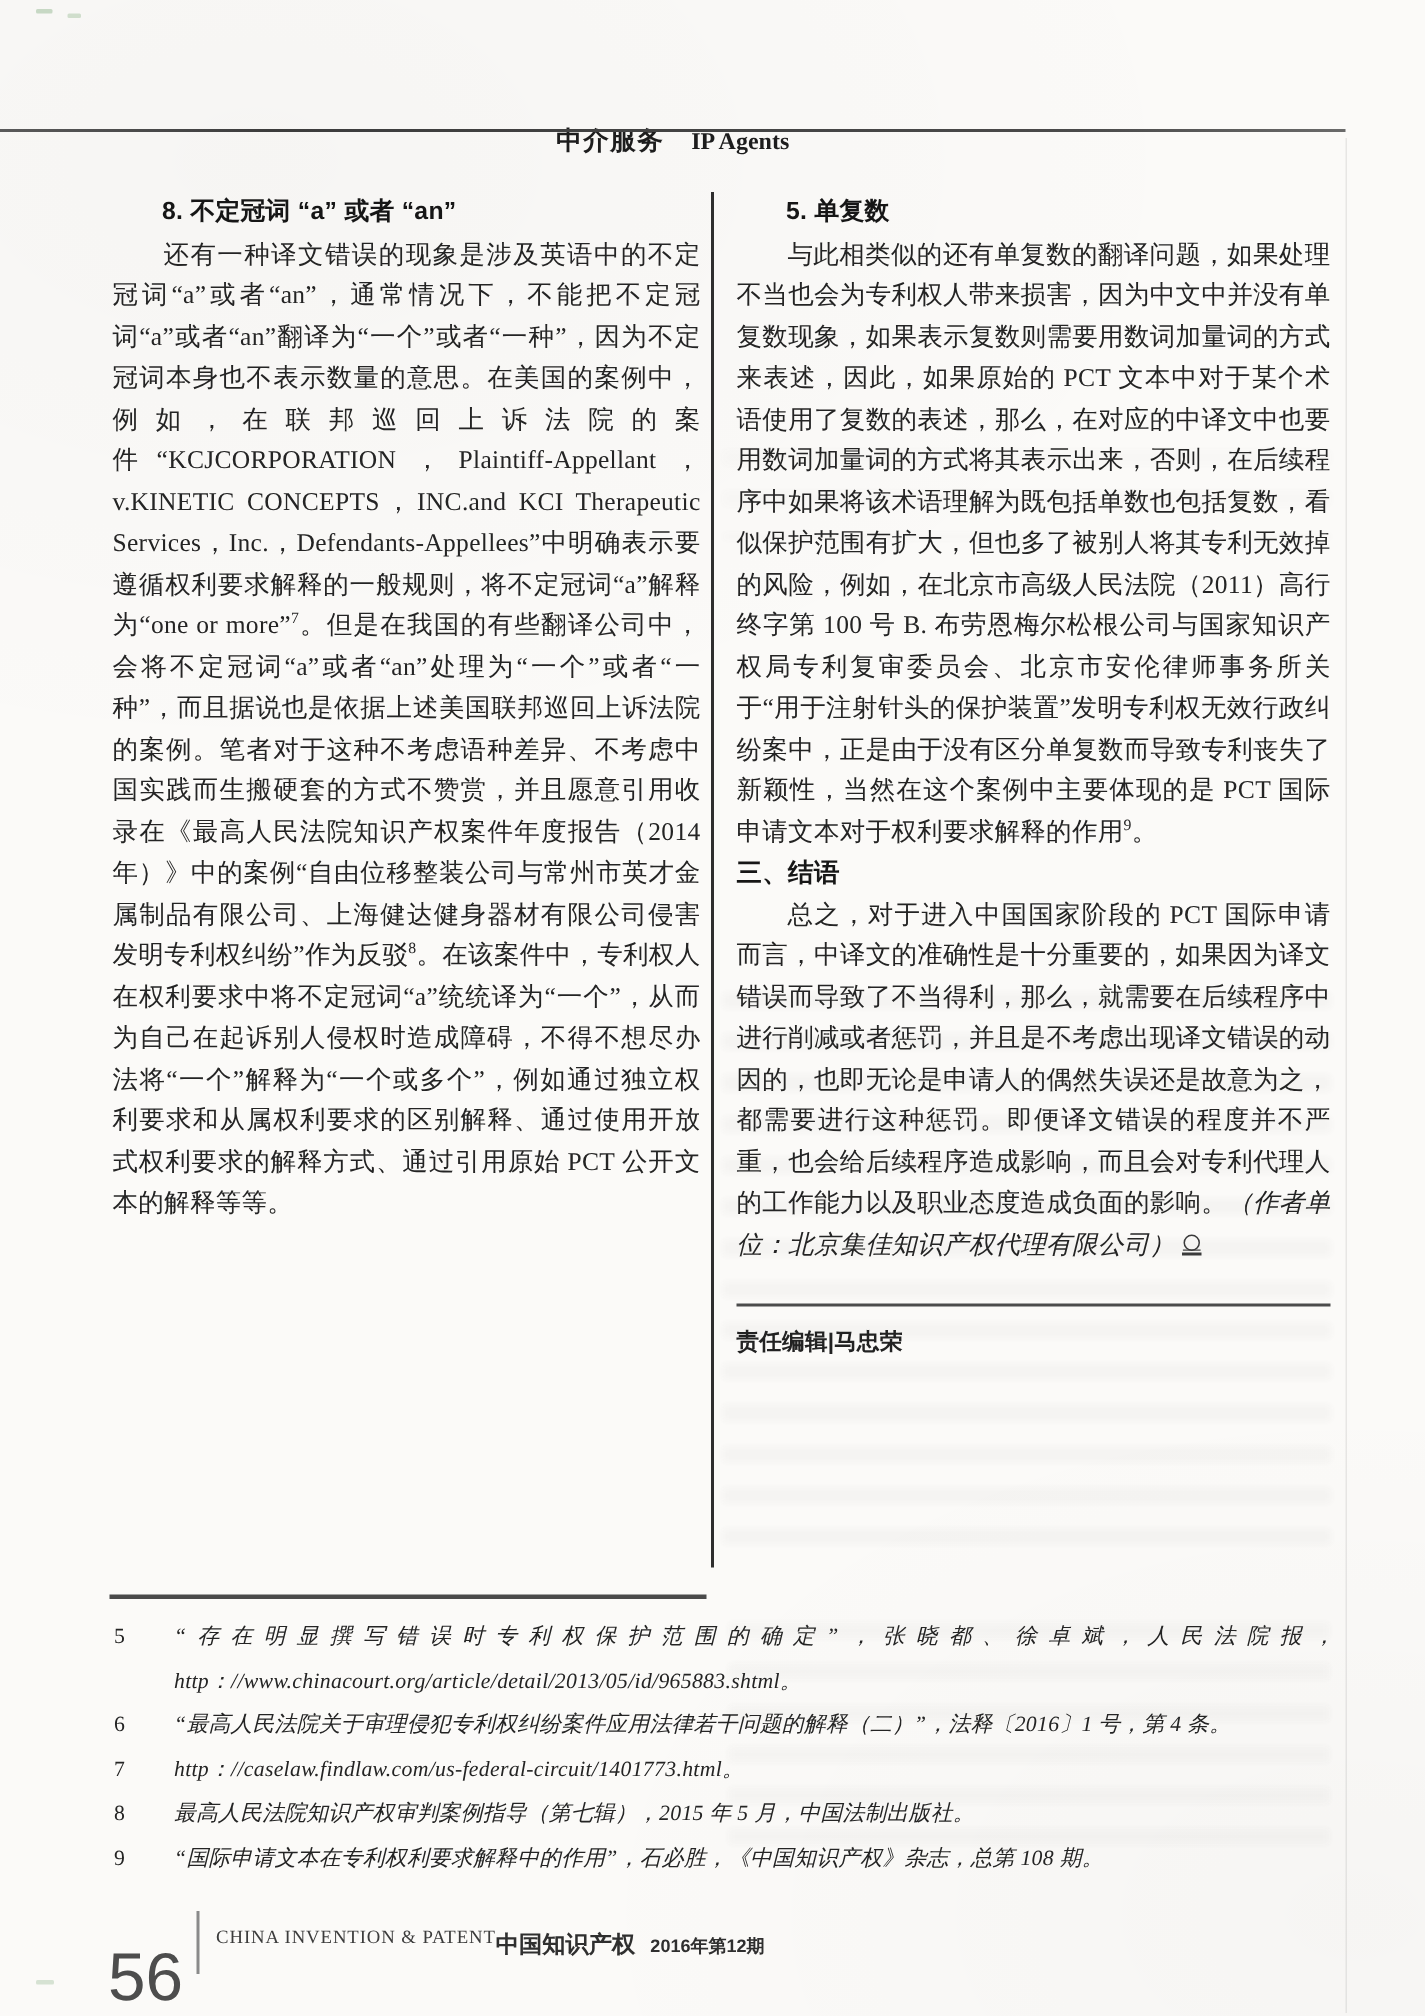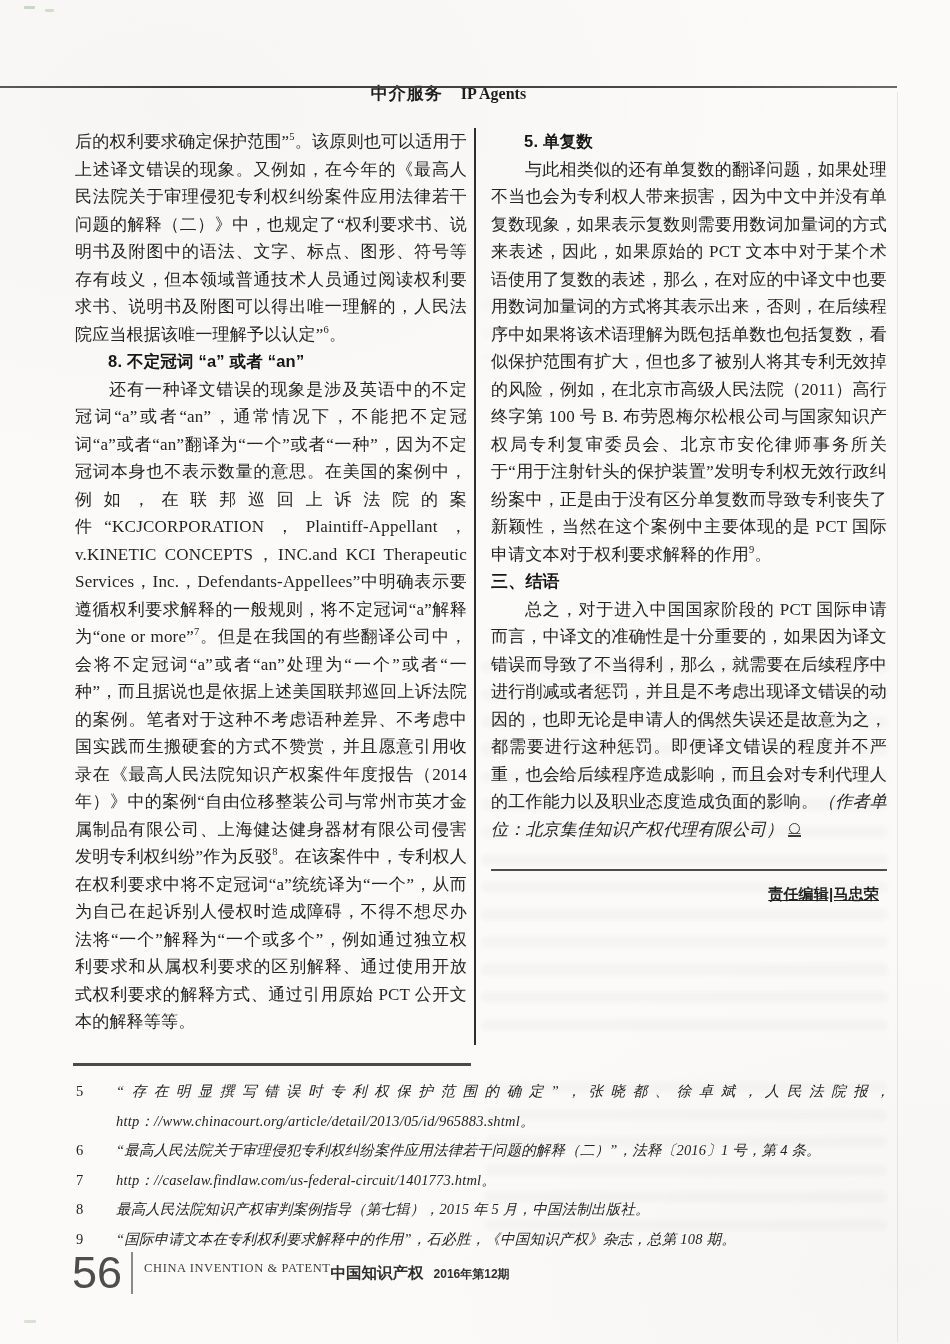--- a/index.html
+++ b/index.html
@@ -30,33 +30,33 @@
   p.ind{text-indent:2em;}
   .sub-head{font-family:"Liberation Sans","DejaVu Sans",sans-serif;font-weight:bold;font-size:16.5px;line-height:27.5px;text-indent:2em;margin:0;color:#161616;}
   .sec-head{font-family:"Liberation Sans","DejaVu Sans",sans-serif;font-weight:bold;font-size:17px;line-height:27.5px;margin:30px 0 2px 0;color:#161616;}
   sup{font-size:10.5px;line-height:0;vertical-align:super;}
   .kai{font-style:italic;}
   .end-mark{position:relative;display:inline-block;width:13px;height:14px;margin-left:5px;vertical-align:-2px;}
   .end-mark::before{content:"";position:absolute;left:1px;top:0;width:9px;height:9px;border:1.4px solid #3a3a3a;border-radius:50%;}
   .end-mark::after{content:"";position:absolute;left:0;bottom:0;width:13px;height:1.6px;background:#3a3a3a;box-shadow:0 -2.6px 0 -0.6px #3a3a3a;}
 
   
-  .editor-block{margin-top:26px;border-top:2px solid #4c4c4c;padding:9px 8px 0 0;text-align:right;text-decoration:underline;}
+  .editor-block{margin-top:26px;border-top:2px solid #4c4c4c;padding:9px 8px 0 0;}
   .editor-label{font-family:"Liberation Sans","DejaVu Sans",sans-serif;font-weight:bold;font-size:15px;color:#222;}
 
   
   .footnote-sep{position:absolute;top:1063px;left:73px;width:398px;height:2.5px;background:#4a4a4a;}
   .footnotes{position:absolute;top:1077px;left:76px;width:814px;}
   .fn-row{display:flex;font-size:14.5px;line-height:29.5px;color:#242424;}
   .fn-num{flex:none;width:40px;font-style:normal;}
   .fn-text{flex:1;font-style:italic;letter-spacing:0.2px;text-align:justify;}
 
   
   .page-footer{position:absolute;left:72px;top:1250px;display:flex;align-items:center;}
-  .page-num{font-family:"Liberation Sans","DejaVu Sans",sans-serif;font-size:45px;color:#4d4d4d;line-height:1;}
+  .page-num{font-family:"Liberation Sans","DejaVu Sans",sans-serif;font-size:45px;color:#4d4d4d;line-height:1;margin-top:45px;}
   .footer-bar{width:2px;height:42px;background:#8a8a8a;margin:0 11px 0 9px;}
   .journal{display:flex;justify-content:center;}
   .journal-en{font-size:12.5px;color:#3c3c3c;letter-spacing:0.6px;}
   .journal-cn-row{white-space:nowrap;margin-top:2px;}
   .journal-cn{font-family:"Liberation Sans","DejaVu Sans",sans-serif;font-weight:bold;font-size:15.5px;color:#2f2f2f;}
   .journal-issue{font-family:"Liberation Sans","DejaVu Sans",sans-serif;font-weight:bold;font-size:12px;color:#2f2f2f;margin-left:6px;}
 
   
   .ghost{position:absolute;pointer-events:none;filter:blur(2px);
     background:repeating-linear-gradient(180deg, rgba(110,110,110,0.055) 0 10px, transparent 10px 27.5px);}
@@ -84,21 +84,20 @@
   <div class="header-rule"></div>
   <div class="page-edge"></div>
 
   <div class="ghost ghost-a"></div>
   <div class="ghost ghost-b"></div>
   <div class="ghost ghost-c"></div>
 
   <div class="columns">
 
     <div class="col-left body-text">
-      <p class="cont">后的权利要求确定保护范围”<sup>5</sup>。该原则也可以适用于上述译文错误的现象。又例如，在今年的《最高人民法院关于审理侵犯专利权纠纷案件应用法律若干问题的解释（二）》中，也规定了“权利要求书、说明书及附图中的语法、文字、标点、图形、符号等存有歧义，但本领域普通技术人员通过阅读权利要求书、说明书及附图可以得出唯一理解的，人民法院应当根据该唯一理解予以认定”<sup>6</sup>。</p>
       <p class="sub-head">8. 不定冠词 “a” 或者 “an”</p>
       <p class="ind">还有一种译文错误的现象是涉及英语中的不定冠词“a”或者“an”，通常情况下，不能把不定冠词“a”或者“an”翻译为“一个”或者“一种”，因为不定冠词本身也不表示数量的意思。在美国的案例中，例如，在联邦巡回上诉法院的案件“KCJCORPORATION，Plaintiff-Appellant，v.KINETIC CONCEPTS，INC.and KCI Therapeutic Services，Inc.，Defendants-Appellees”中明确表示要遵循权利要求解释的一般规则，将不定冠词“a”解释为“one or more”<sup>7</sup>。但是在我国的有些翻译公司中，会将不定冠词“a”或者“an”处理为“一个”或者“一种”，而且据说也是依据上述美国联邦巡回上诉法院的案例。笔者对于这种不考虑语种差异、不考虑中国实践而生搬硬套的方式不赞赏，并且愿意引用收录在《最高人民法院知识产权案件年度报告（2014年）》中的案例“自由位移整装公司与常州市英才金属制品有限公司、上海健达健身器材有限公司侵害发明专利权纠纷”作为反驳<sup>8</sup>。在该案件中，专利权人在权利要求中将不定冠词“a”统统译为“一个”，从而为自己在起诉别人侵权时造成障碍，不得不想尽办法将“一个”解释为“一个或多个”，例如通过独立权利要求和从属权利要求的区别解释、通过使用开放式权利要求的解释方式、通过引用原始 PCT 公开文本的解释等等。</p>
     </div>
 
     <div class="col-divider"></div>
 
     <div class="col-right body-text">
       <p class="sub-head">5. 单复数</p>
       <p class="ind">与此相类似的还有单复数的翻译问题，如果处理不当也会为专利权人带来损害，因为中文中并没有单复数现象，如果表示复数则需要用数词加量词的方式来表述，因此，如果原始的 PCT 文本中对于某个术语使用了复数的表述，那么，在对应的中译文中也要用数词加量词的方式将其表示出来，否则，在后续程序中如果将该术语理解为既包括单数也包括复数，看似保护范围有扩大，但也多了被别人将其专利无效掉的风险，例如，在北京市高级人民法院（2011）高行终字第 100 号 B. 布劳恩梅尔松根公司与国家知识产权局专利复审委员会、北京市安伦律师事务所关于“用于注射针头的保护装置”发明专利权无效行政纠纷案中，正是由于没有区分单复数而导致专利丧失了新颖性，当然在这个案例中主要体现的是 PCT 国际申请文本对于权利要求解释的作用<sup>9</sup>。</p>
       <p class="sec-head">三、结语</p>

